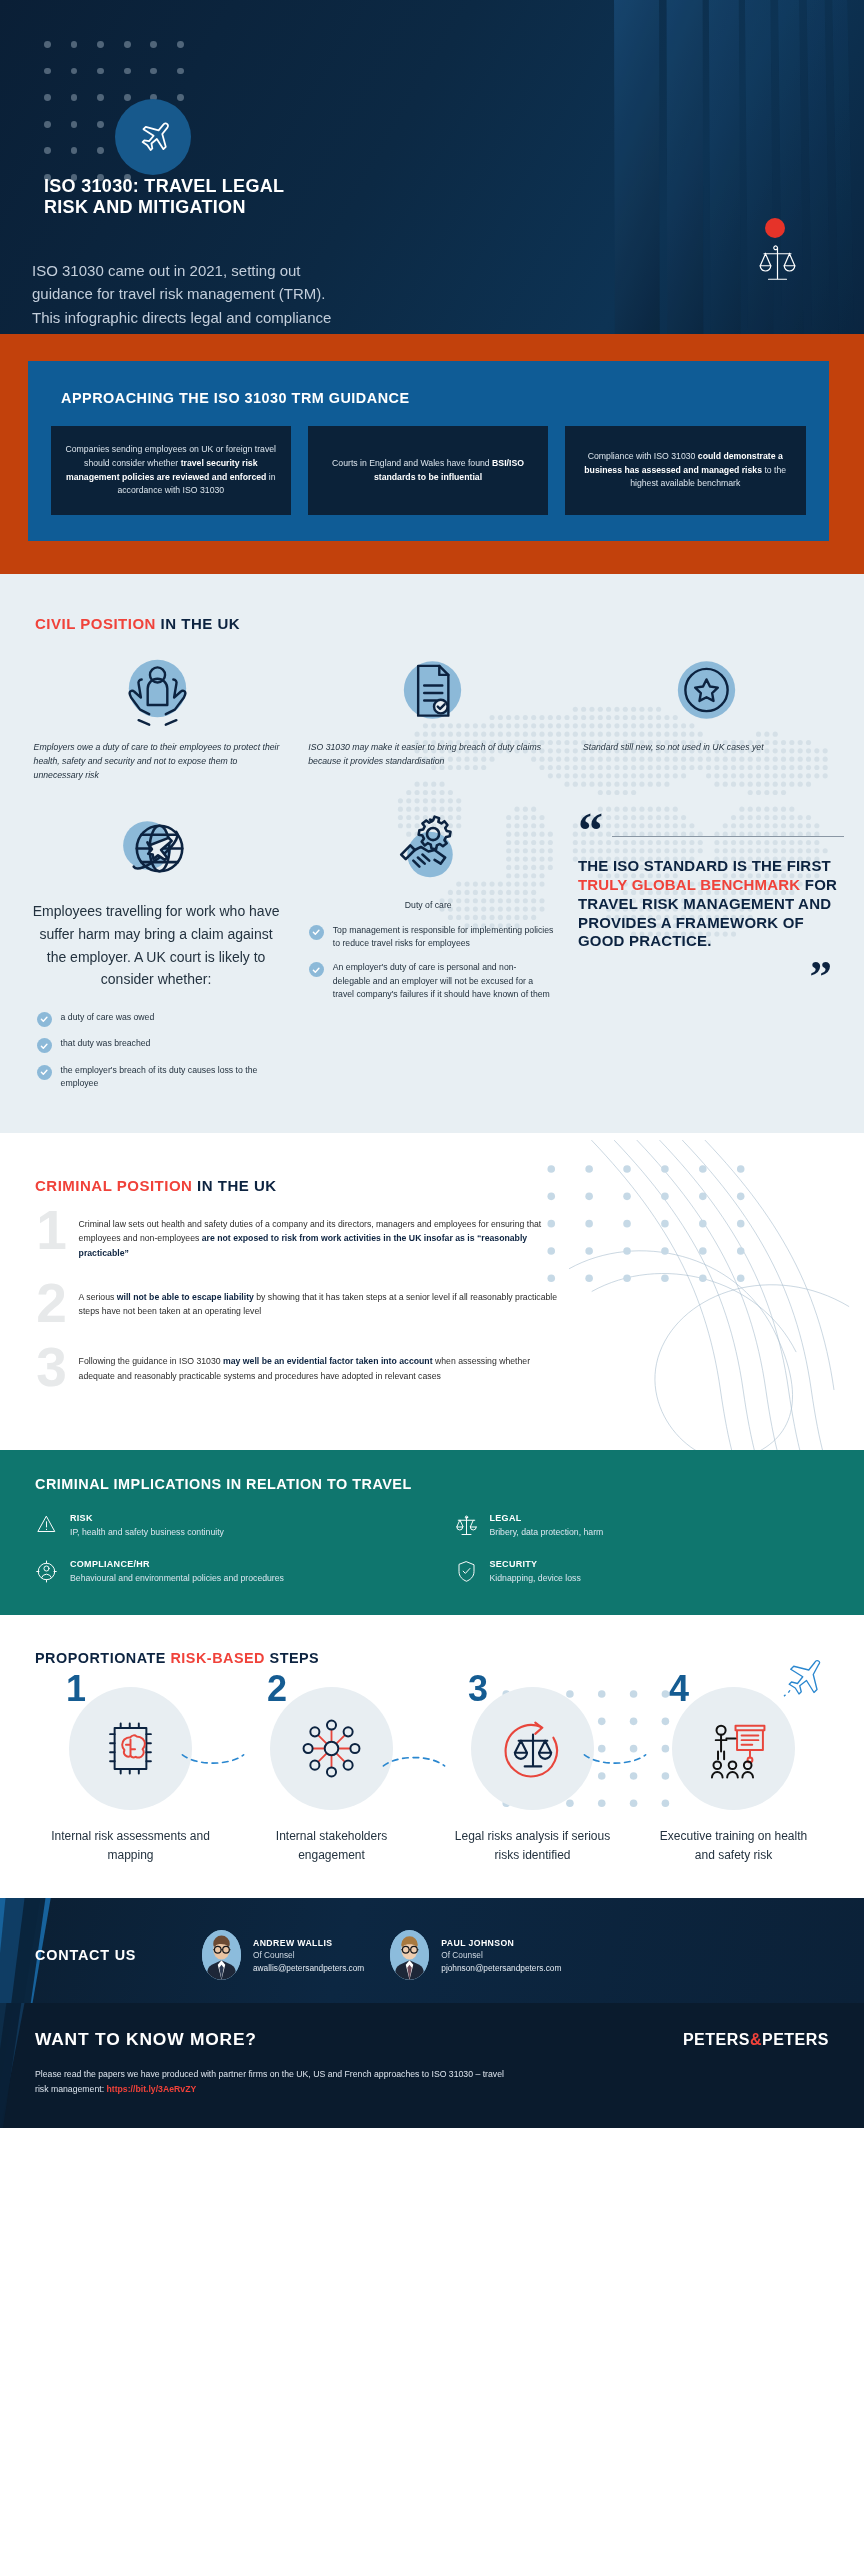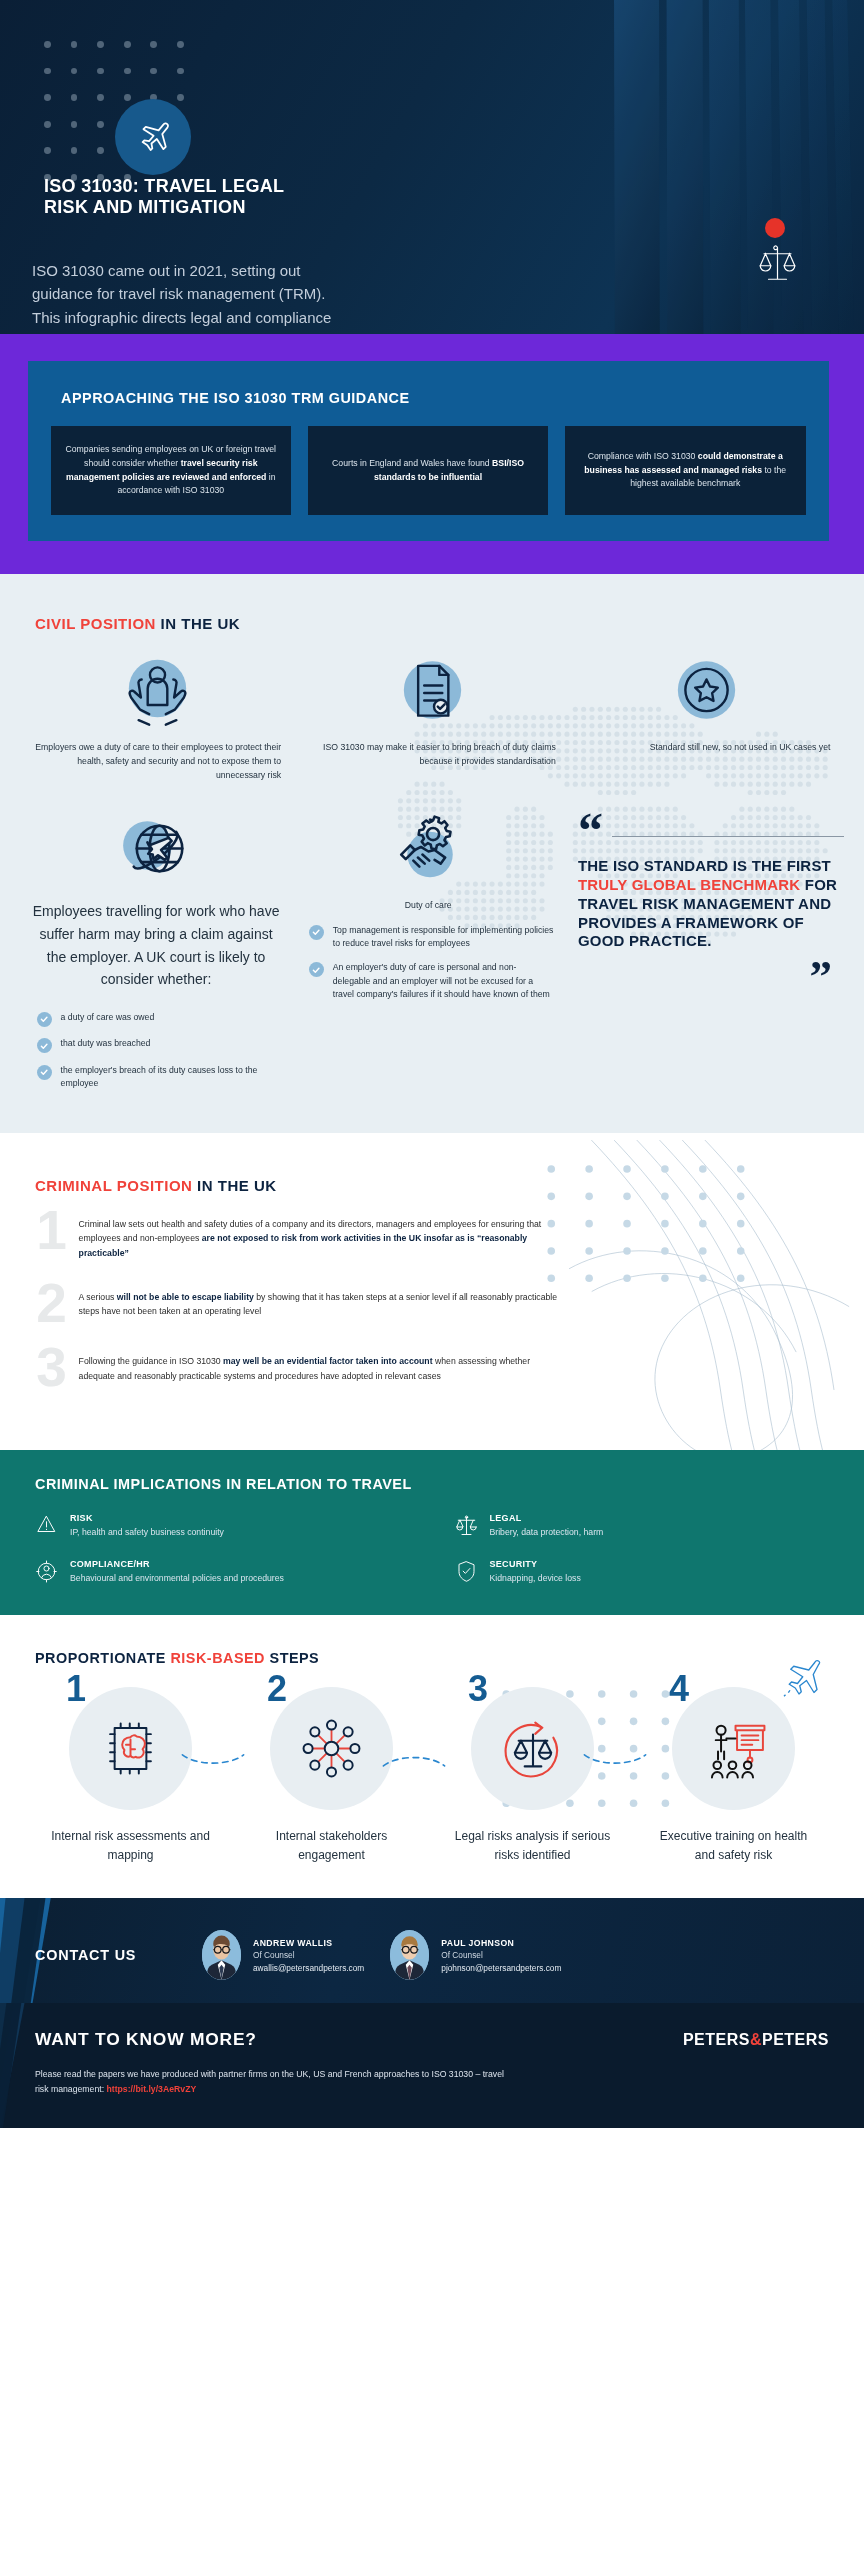--- a/index.html
+++ b/index.html
@@ -42,21 +42,21 @@
     position: absolute; left: 32px; top: 259px; width: 318px;
     font-size: 15px; line-height: 1.55; color: #c3cedb;
   }
   .hero-scales { position: absolute; right: 67px; top: 243px; }
   .hero-redball {
     position: absolute; right: 79px; top: 218px;
     width: 20px; height: 20px; border-radius: 50%; background: #e63329;
   }
 
   
-  .approach-wrap { background: #6d28d9; padding: 27px 8px 33px 0; }
+  .approach-wrap { background: #c2410c; padding: 27px 8px 33px 0; }
   .approach {
     width: 801px; margin: 0 auto;
     background: #0f5c96;
     padding: 20px 23px 26px 23px;
   }
   .approach h2 {
     color: #fff; font-size: 14.4px; font-weight: 700; letter-spacing: 0.5px;
     text-transform: uppercase; margin: 9px 0 20px 10.6px;
   }
   .approach-grid { display: flex; gap: 16.7px; }
@@ -75,21 +75,21 @@
   }
   .civil-map { position: absolute; right: 0; top: 114px; opacity: .55; }
   .section-h {
     font-size: 15px; font-weight: 700; letter-spacing: 0.5px;
     text-transform: uppercase; margin: 0 0 20px 35px; position: relative; z-index: 3;
   }
   .section-h .accent { color: #f0423a; }
   .section-h .dark { color: #0c2340; }
 
   .civil-row1 { display: flex; position: relative; z-index: 3; padding: 0 20px; }
-  .civil-col { flex: 1; text-align: right; padding: 0 13.6px; }
+  .civil-col { flex: 1; text-align: left; padding: 0 13.6px; font-style: italic; }
   .circ-icon { position: relative; height: 76px; display:flex; align-items:flex-end; justify-content:center; margin-bottom: 12px;}
   .civil-col p { font-size: 8.7px; line-height: 1.62; color: #23323f; }
 
   .civil-row2 { display: flex; position: relative; z-index: 3; margin-top: 30px; padding: 0 20px; }
   .civil-c { flex: 1; padding: 0 10.6px; }
   .civil-c .lead { font-size: 14px; line-height: 1.62; text-align: center; color: #23323f; margin-bottom: 20px; }
   .civil-c .dutylabel { font-size: 8.7px; text-align: center; color: #23323f; margin-bottom: 13.6px; }
   .ticks { display: flex; flex-direction: column; gap: 10.6px; padding-left: 6px;}
   .tick-row { display: flex; gap: 9px; align-items: flex-start; }
   .tickmark {

